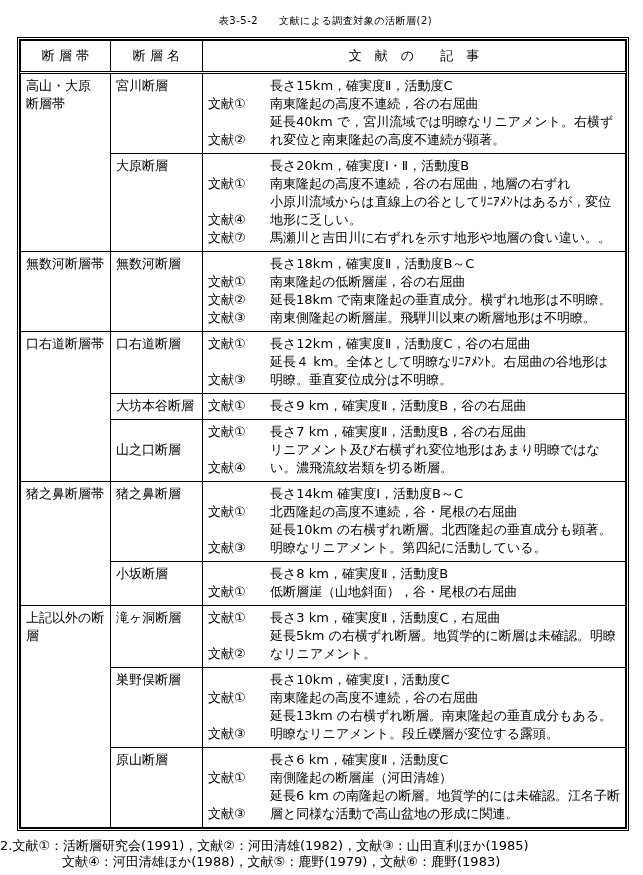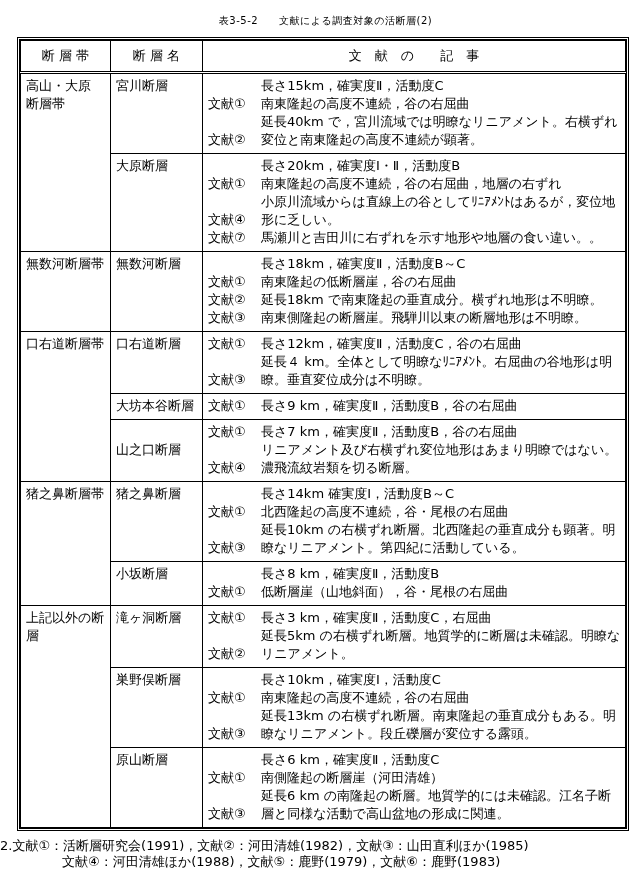--- a/index.html
+++ b/index.html
@@ -37,21 +37,21 @@
   thead th{
     border-bottom:3px double #000;
     text-align:center;
     padding:6px 20px;
     white-space:pre;
   }
   .zone-cell,.name-cell{white-space:pre-wrap;word-break:break-all;}
   .v-center{vertical-align:middle;}
   .entry{display:flex;align-items:flex-end;}
   .entry .ref{flex:0 0 47px;white-space:nowrap;}
-  .entry .txt{flex:1;margin-left:6px;white-space:pre-wrap;word-break:break-all;}
+  .entry .txt{flex:1;margin-left:15px;white-space:pre-wrap;word-break:break-all;}
   .notes{margin-top:7px;line-height:16px;}
   .note{white-space:pre;}
   .note-1{margin-left:14px;}
   .note-2{}
   .note-3{margin-left:62px;}
 </style>
 </head>
 <body>
 
 <div class="page">

